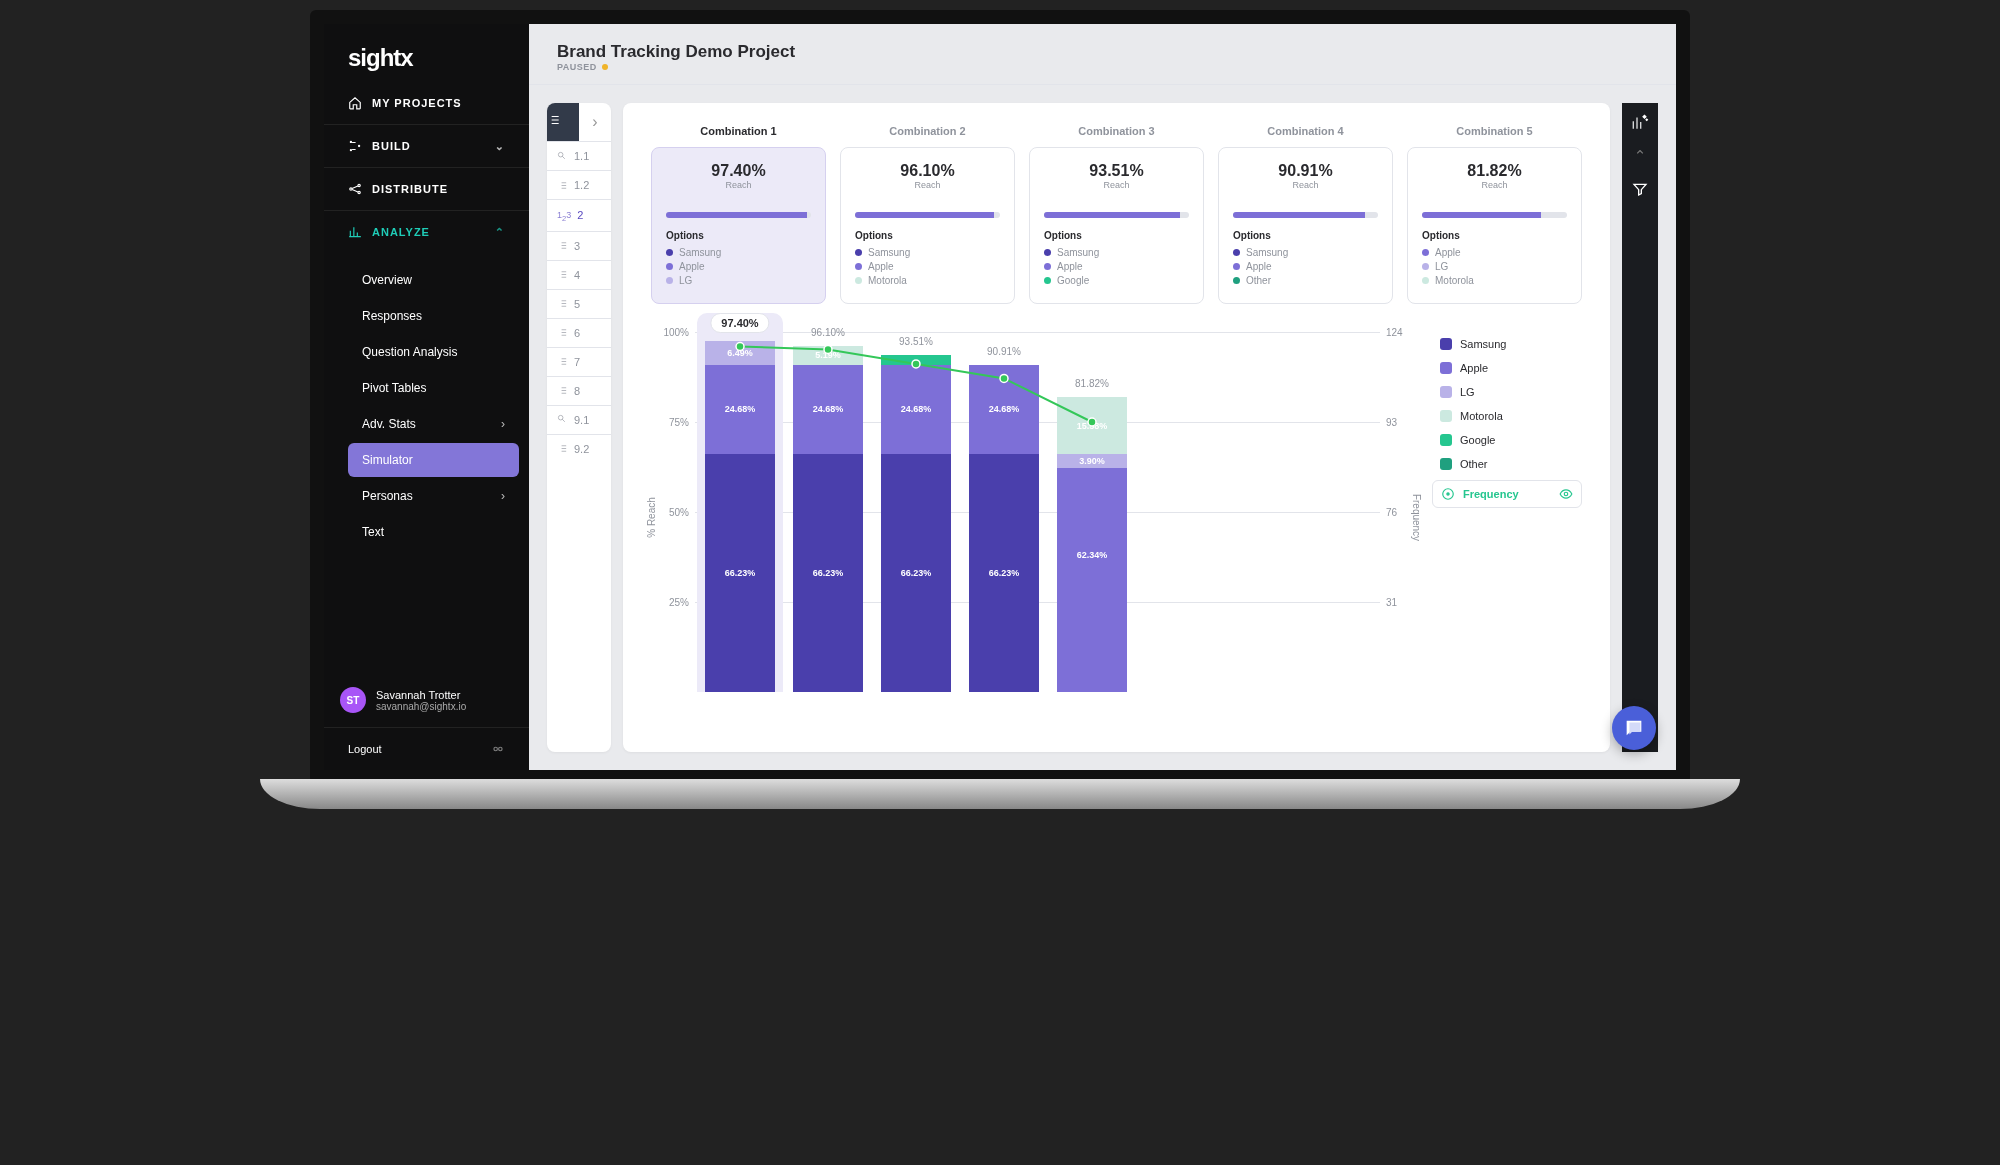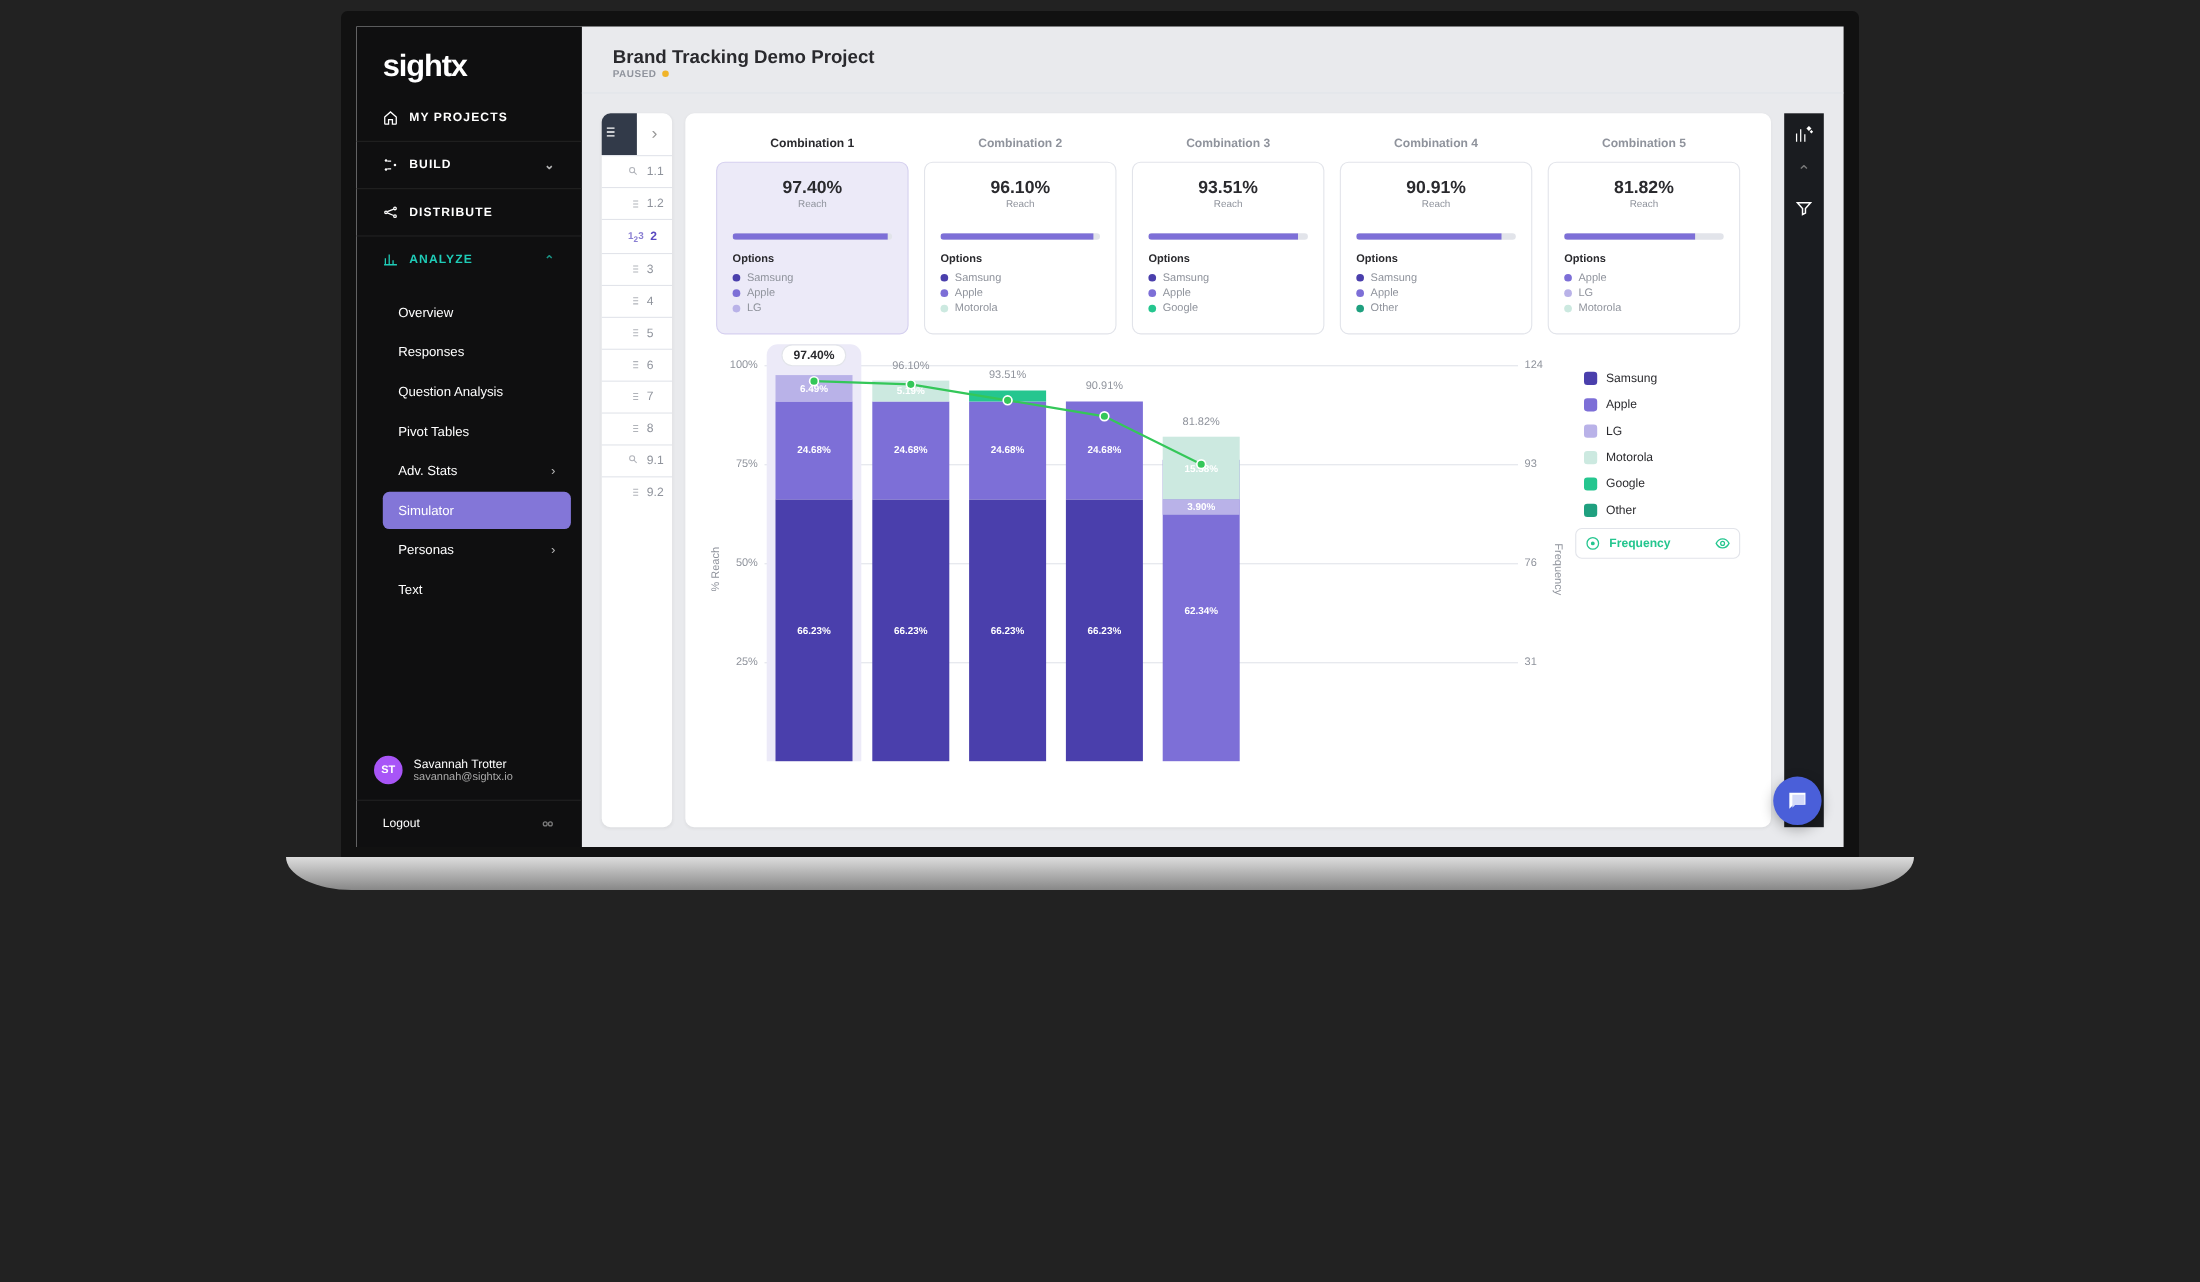--- a/index.html
+++ b/index.html
@@ -9,21 +9,21 @@
   --border:#e2e4ea; --sel:#8376d8;
 }
 *{box-sizing:border-box;font-family:'Segoe UI',Arial,sans-serif}
 html,body{margin:0;padding:0;height:100%}
 body{background:#222}
 .laptop{width:1480px;height:864px;margin:0 auto;position:relative}
 .screen{position:absolute;inset:10px 50px 80px 50px;background:var(--bg);border-radius:6px;display:flex;overflow:hidden;border:14px solid #111}
 .base{position:absolute;left:0;right:0;bottom:55px;height:30px;background:linear-gradient(#ddd,#888);border-radius:0 0 80px 80px / 0 0 40px 40px}
 .sidebar{width:205px;background:var(--side);color:#fff;display:flex;flex-direction:column;font-size:12px}
 .logo{padding:20px 24px 10px}
-.logo-text{font-size:28px;font-weight:600;letter-spacing:-1px}
+.logo-text{font-size:24px;font-weight:600;letter-spacing:-1px}
 .myproj{padding:14px 24px;display:flex;align-items:center;gap:10px;font-weight:700;letter-spacing:1px;font-size:11px}
 .sec{padding:14px 24px;display:flex;align-items:center;gap:10px;border-top:1px solid #222;font-weight:700;letter-spacing:1px;font-size:11px;cursor:pointer}
 .sec.analyze{color:var(--teal)}
 .chev{margin-left:auto;opacity:.7}
 .sub{padding:8px 0 8px 24px}
 .subitem{padding:10px 14px;font-size:12px;border-radius:6px;margin:2px 10px 2px 0;display:flex;align-items:center;cursor:pointer}
 .subitem.active{background:var(--sel)}
 .subitem .chev{font-size:12px}
 .spacer{flex:1}
 .user{padding:14px 16px;display:flex;align-items:center;gap:10px}
@@ -35,22 +35,22 @@
 .header{padding:18px 28px 12px;border-bottom:1px solid var(--border)}
 .ptitle{font-size:17px;font-weight:700;color:var(--text)}
 .pstatus{font-size:9px;font-weight:700;color:var(--muted);letter-spacing:.5px;display:flex;align-items:center;gap:5px}
 .dot-y{width:6px;height:6px;border-radius:50%;background:#f0b429}
 .workarea{flex:1;display:flex;padding:18px;gap:12px;min-height:0}
 .qnav{background:var(--panel);border-radius:8px;width:64px;display:flex;flex-direction:column;box-shadow:0 1px 3px rgba(0,0,0,.05)}
 .qnav-header{display:flex}
 .qnav-tab{flex:1;padding:10px 0;text-align:center;color:#999;cursor:pointer}
 .qnav-tab.dark{background:#323a49;color:#fff;border-radius:8px 0 0 0}
 .qnav-tab.right{border-radius:0 8px 0 0}
-.qitem{padding:8px 24px;display:flex;align-items:center;gap:6px;font-size:11px;color:var(--muted);cursor:pointer;border-top:1px solid var(--border)}
-.qitem.active{color:var(--purple);font-weight:700}
+.qitem{padding:8px 10px;display:flex;align-items:center;gap:6px;font-size:11px;color:var(--muted);cursor:pointer;border-top:1px solid var(--border)}
+.qitem.active{color:var(--purple);font-weight:400}
 .qicon{font-size:11px;opacity:.7}
 .content{flex:1;background:var(--panel);border-radius:8px;padding:22px 28px;box-shadow:0 1px 3px rgba(0,0,0,.05);min-width:0;overflow:hidden}
 .ctitle{font-size:17px;font-weight:700;color:var(--text);margin-bottom:18px}
 .cards{display:flex;gap:14px;margin-bottom:28px}
 .card-col{flex:1;min-width:0}
 .card-head{font-size:11px;font-weight:700;color:var(--muted);text-align:center;margin-bottom:10px}
 .card-head.sel{color:var(--text)}
 .card{border:1px solid var(--border);border-radius:8px;padding:14px 14px}
 .card.sel{background:#eceaf8;border-color:#d5d0ef}
 .reach-v{font-size:16px;font-weight:700;text-align:center;color:var(--text)}

